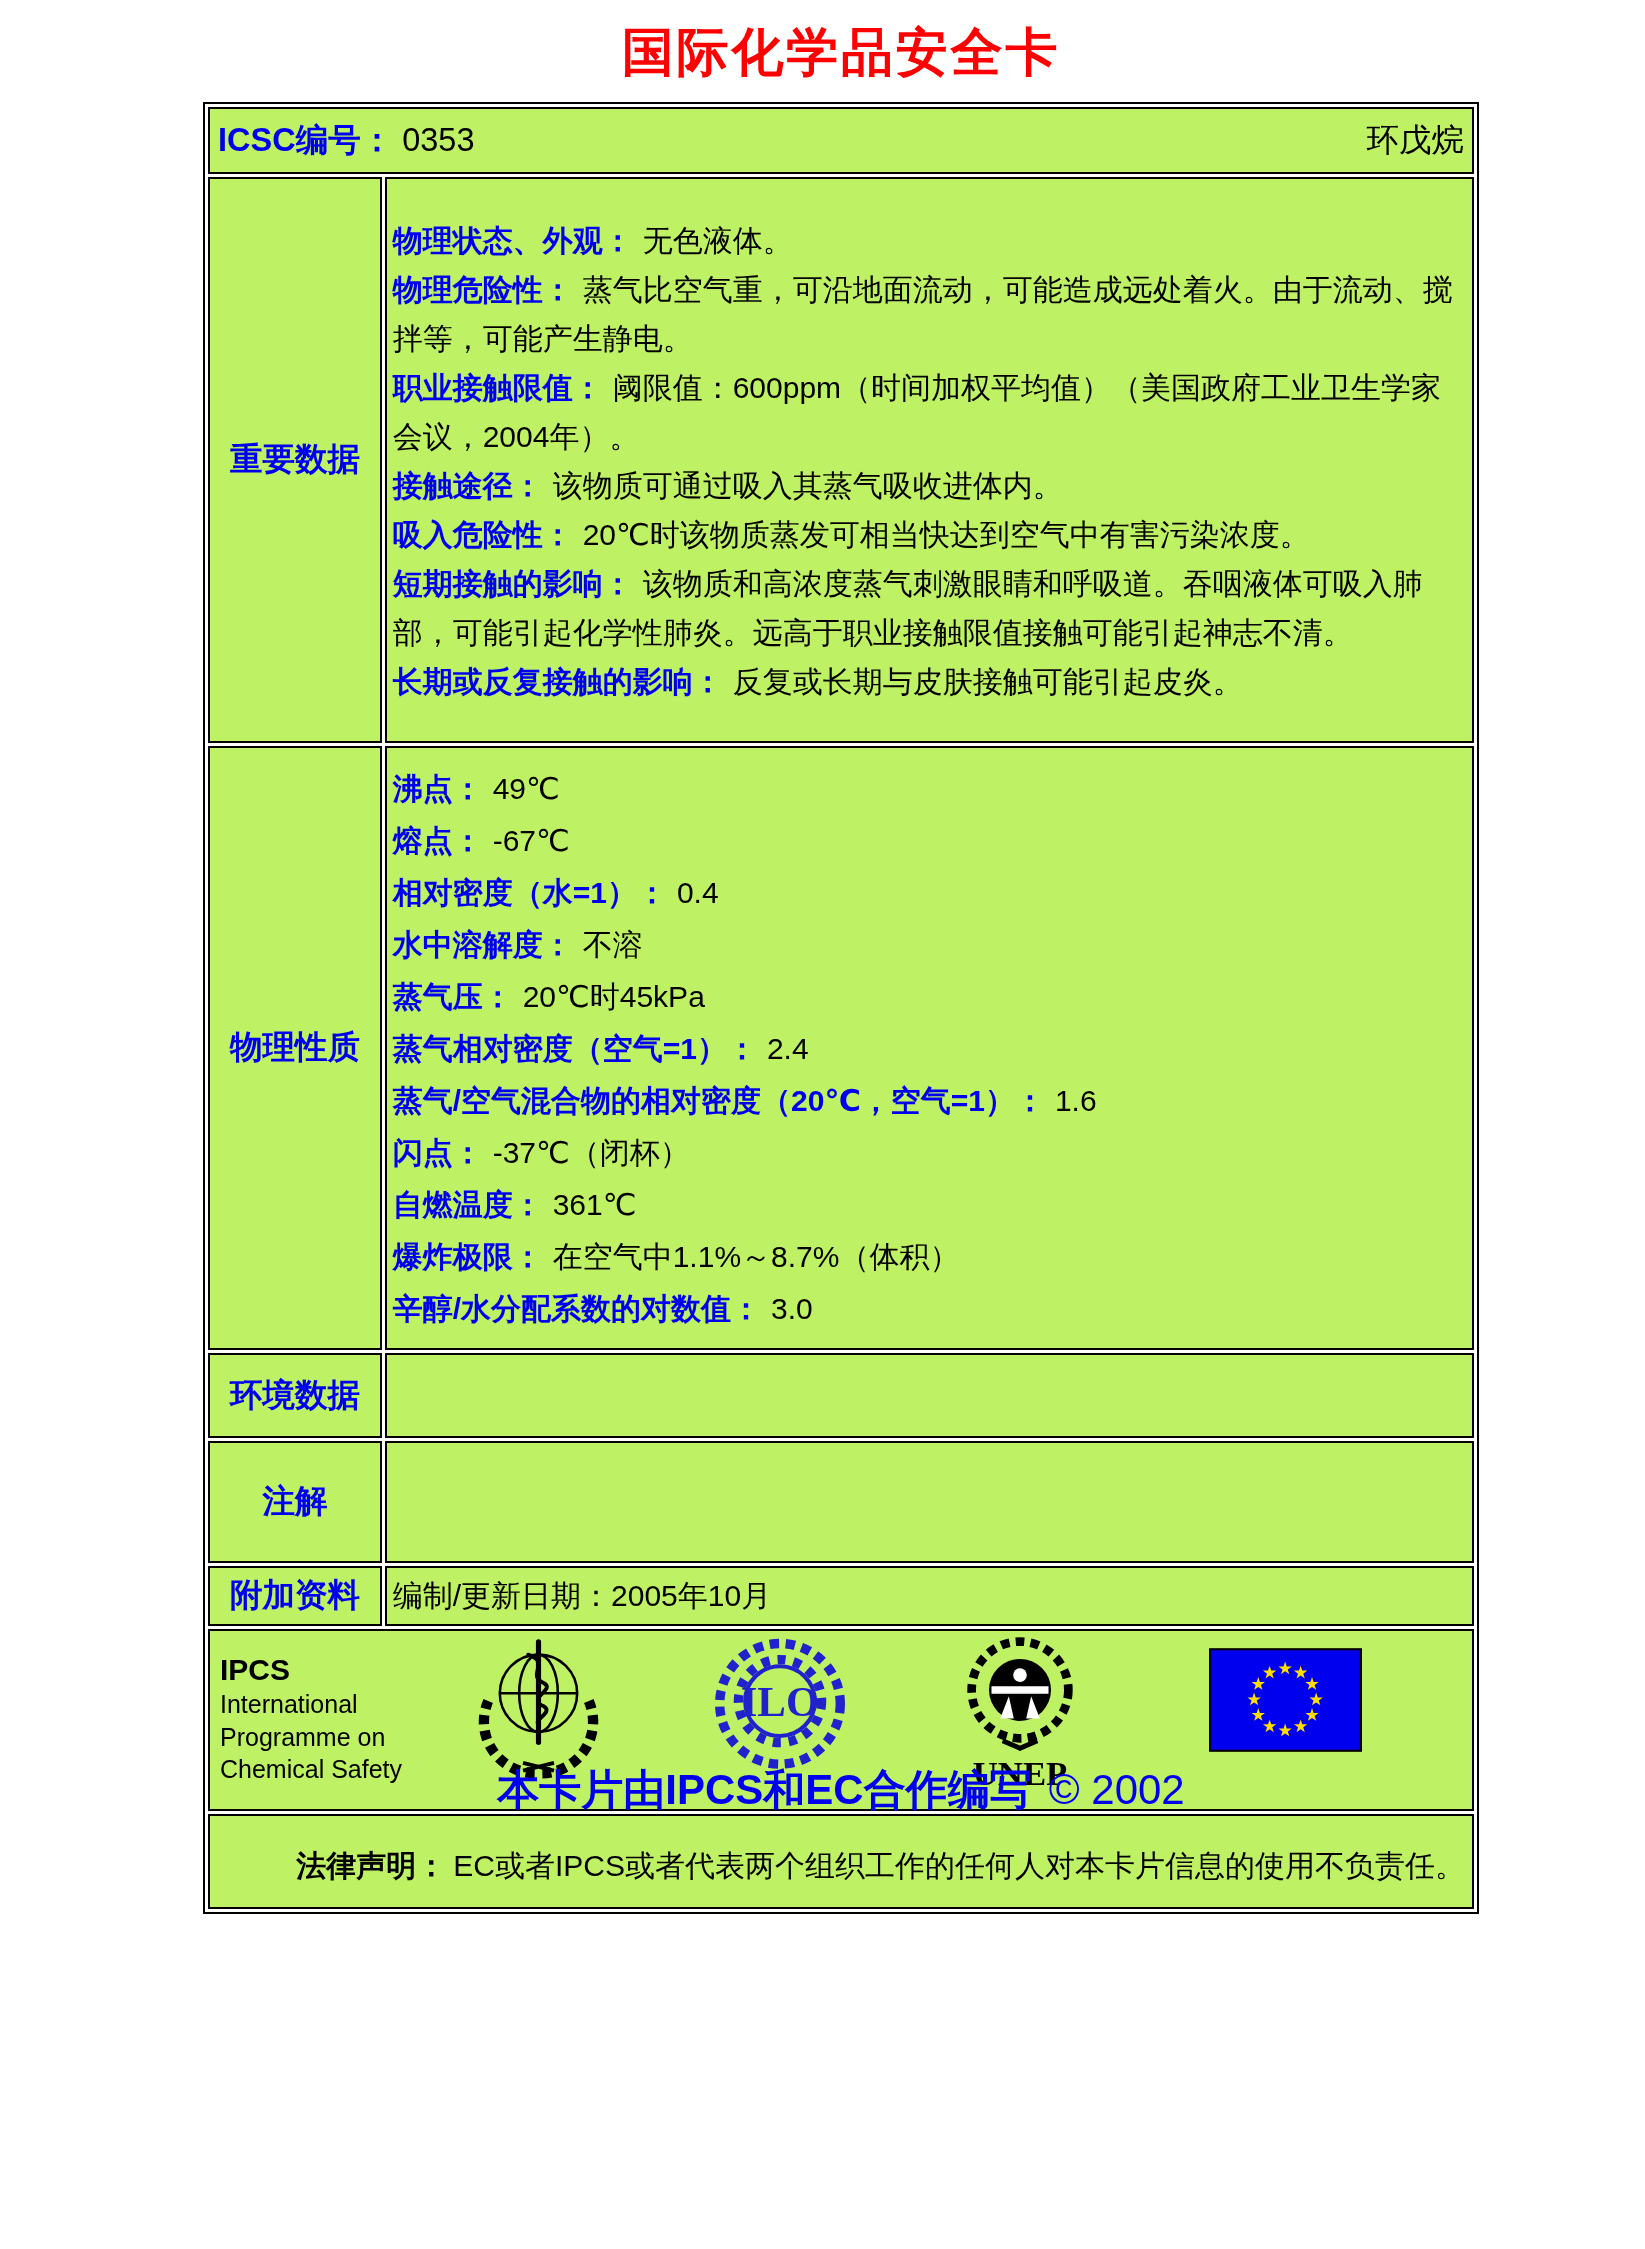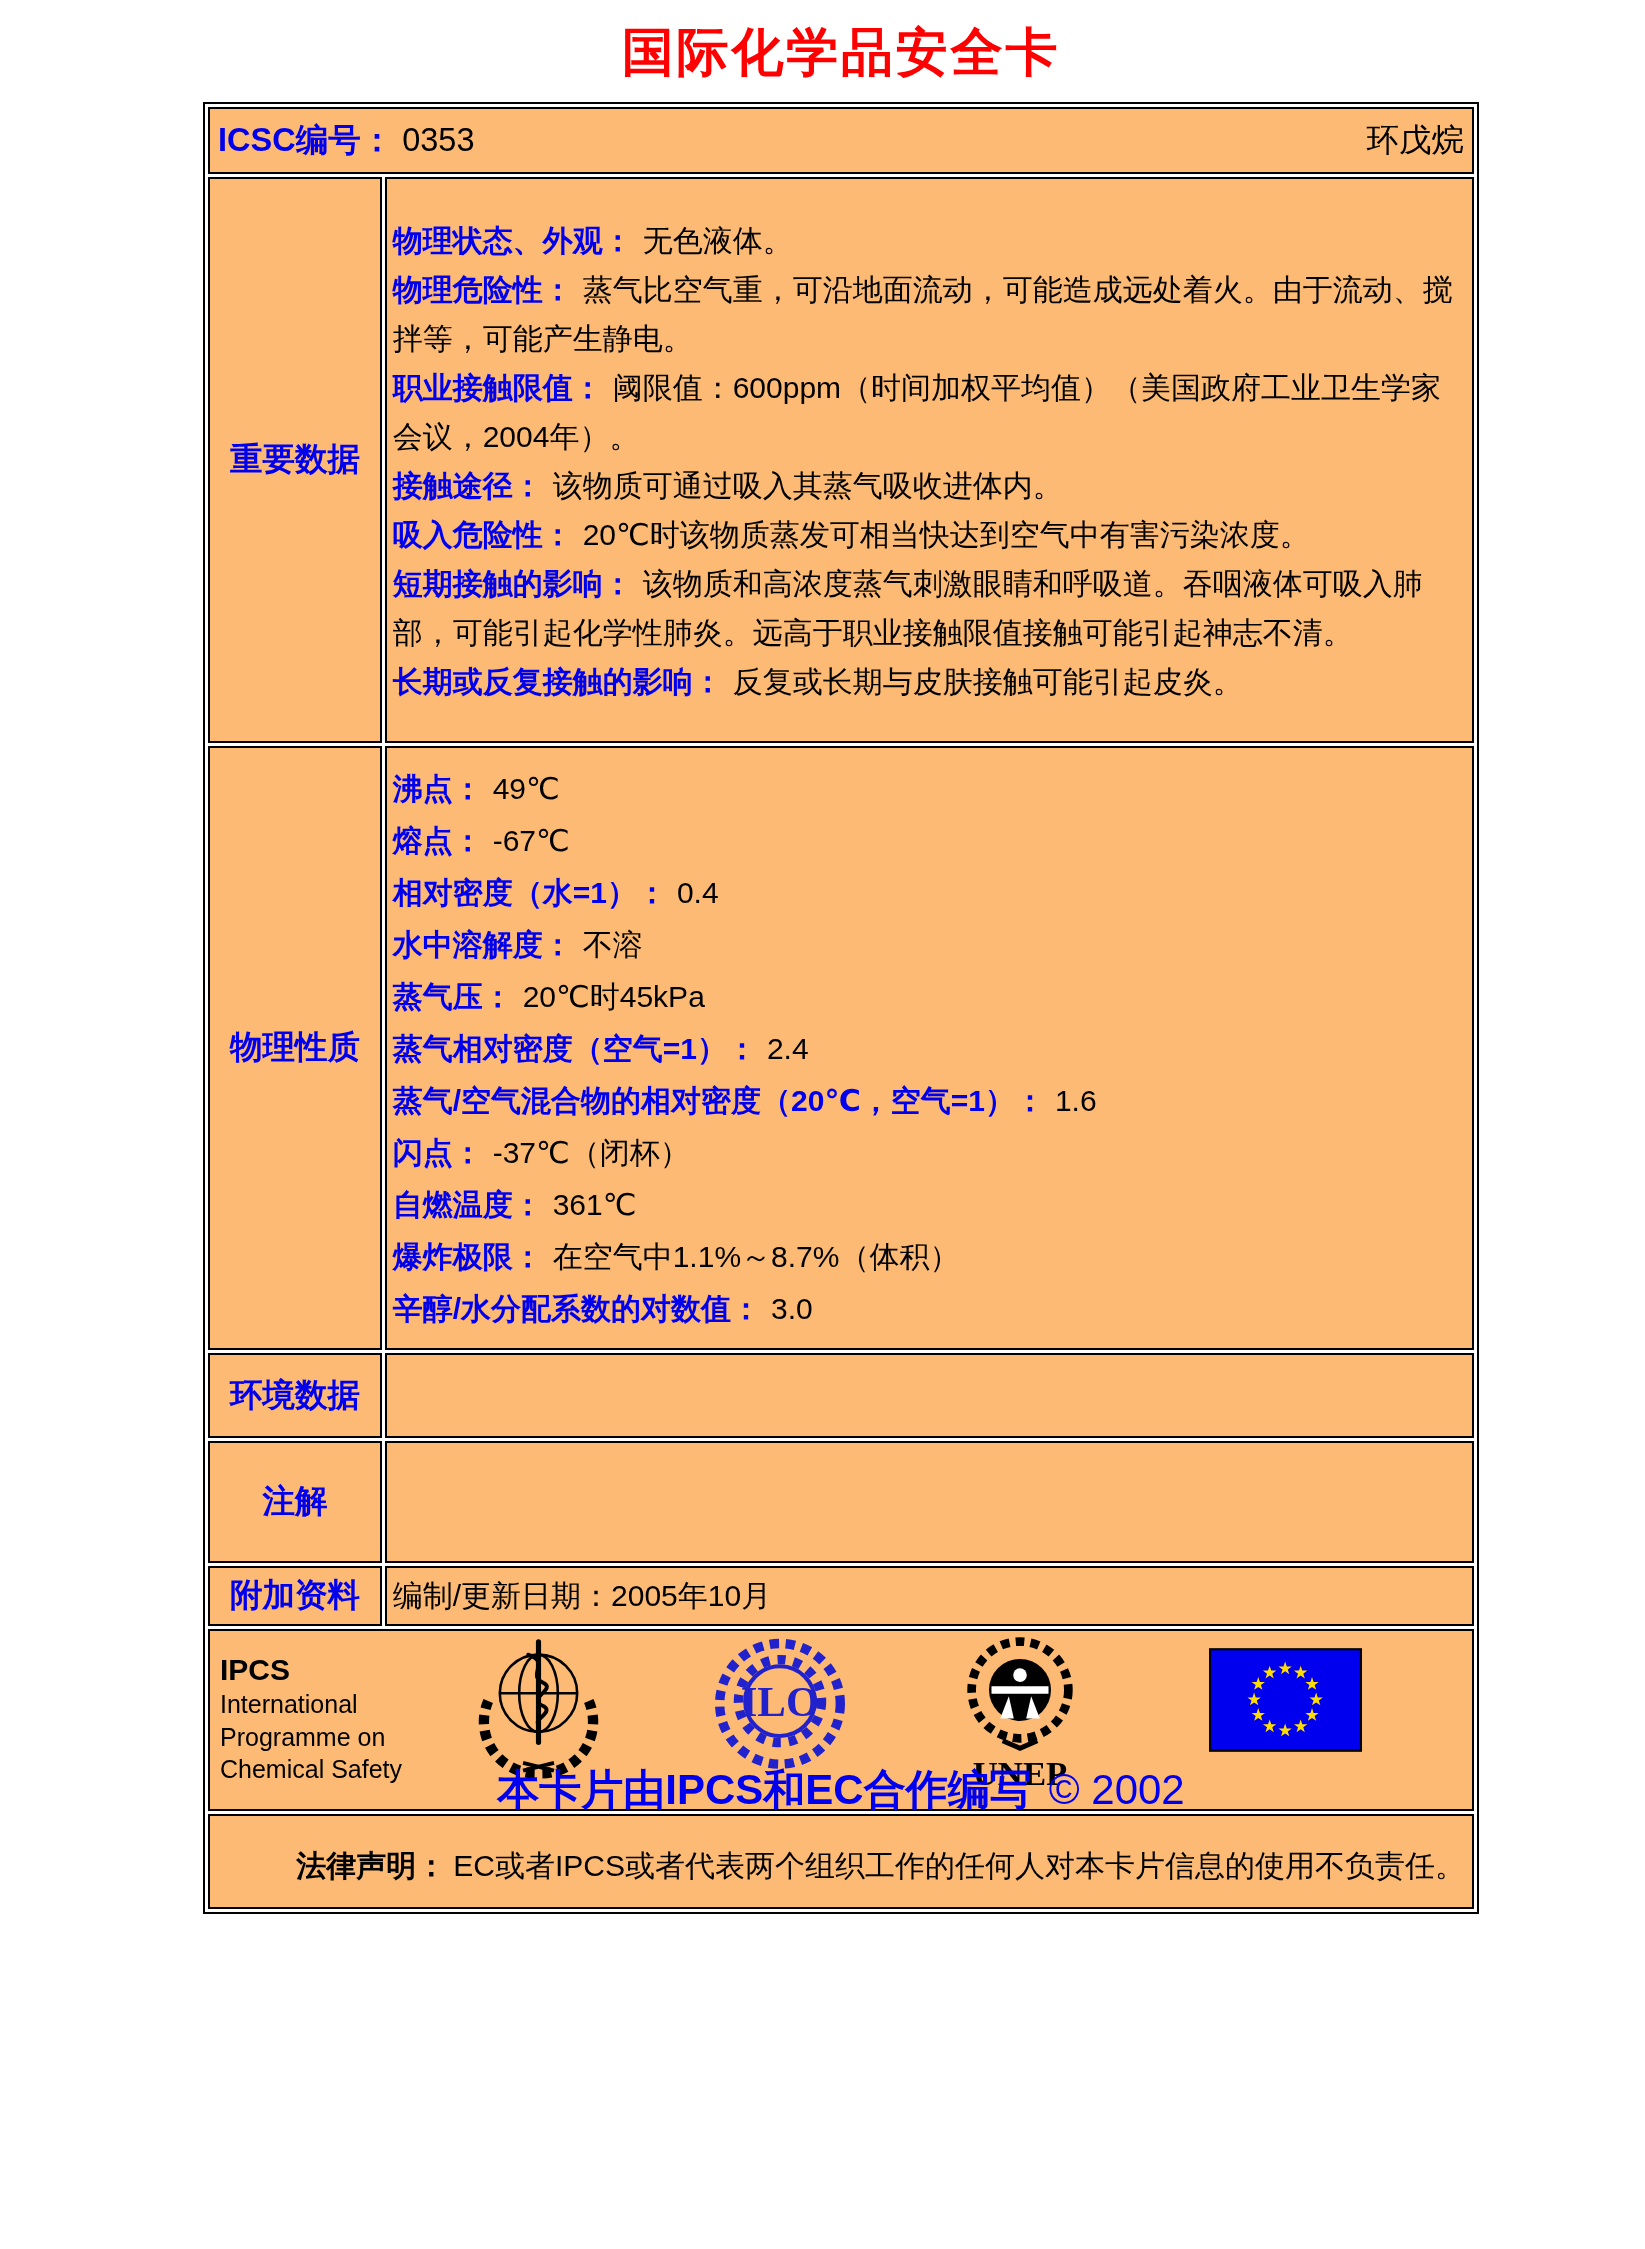--- a/index.html
+++ b/index.html
@@ -29,21 +29,21 @@
     width:1276px;
     border:2.8px solid #000;
     border-collapse:separate;
     border-spacing:3.5px;
     table-layout:fixed;
     background:#fff;
   }
   table.card td{
     border:2.1px solid #000;
     vertical-align:middle;
-    background:#fdba74;
+    background:#bef264;
   }
   td.label-cell{
     text-align:center;
     color:#0000ee;
     font-weight:bold;
     font-size:32.5px;
   }
   td.content-cell{
     vertical-align:top;
     padding:5.7px 7px 4.2px 5.7px;

